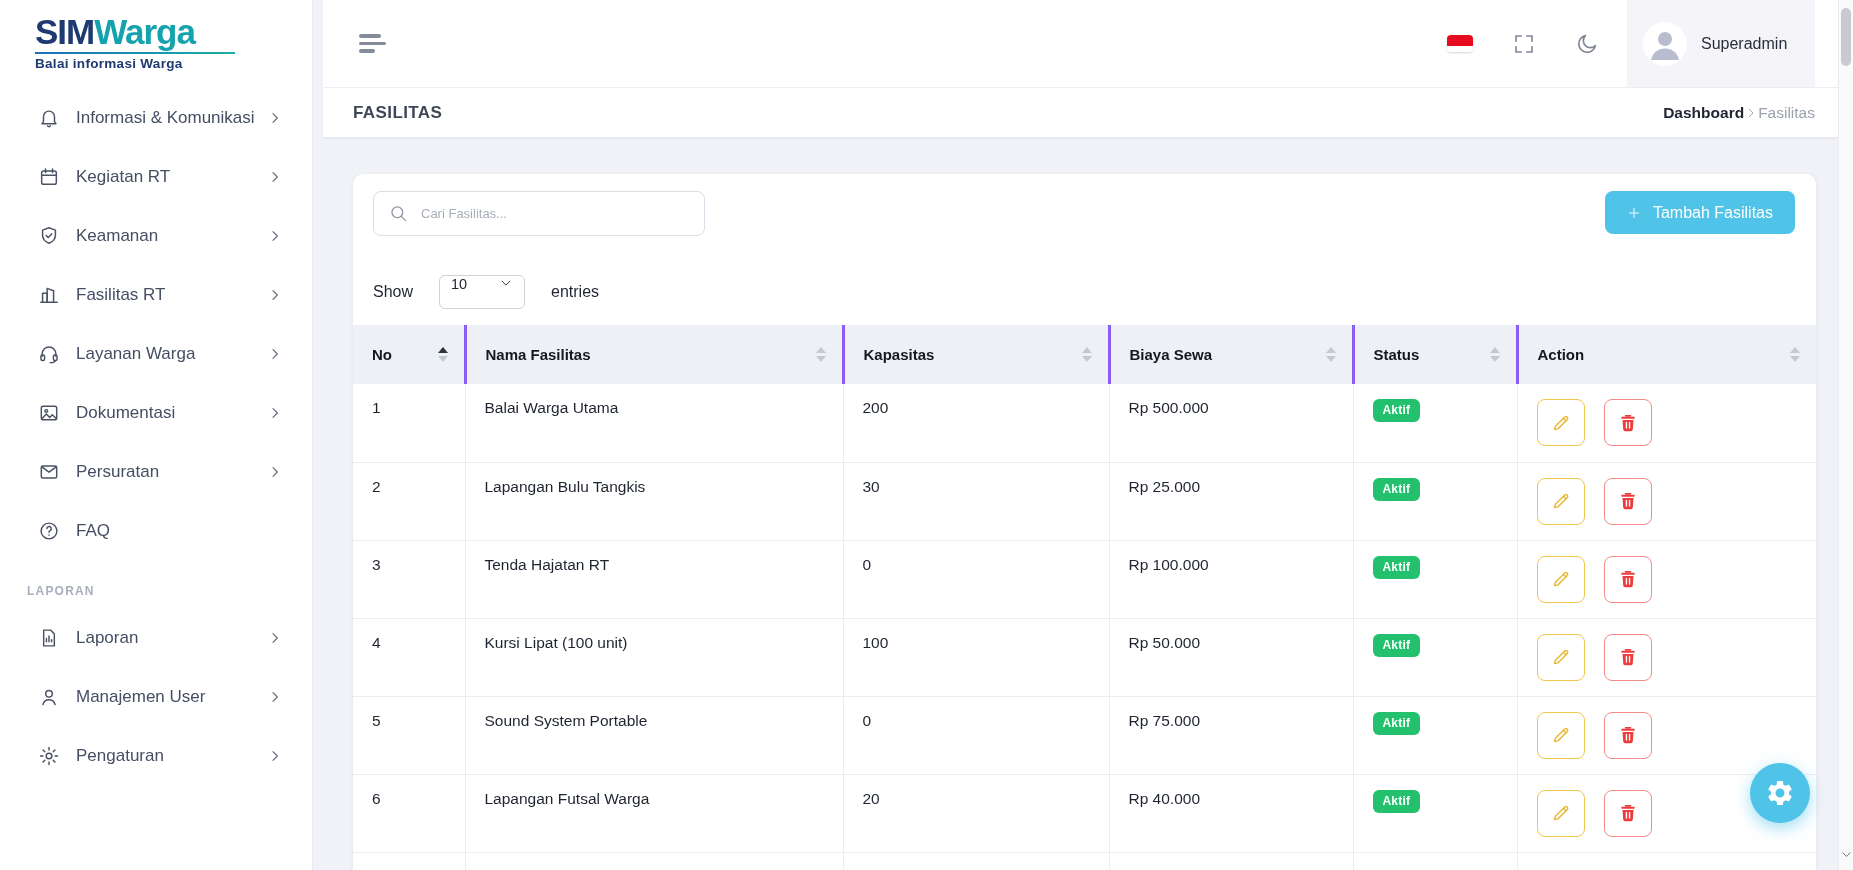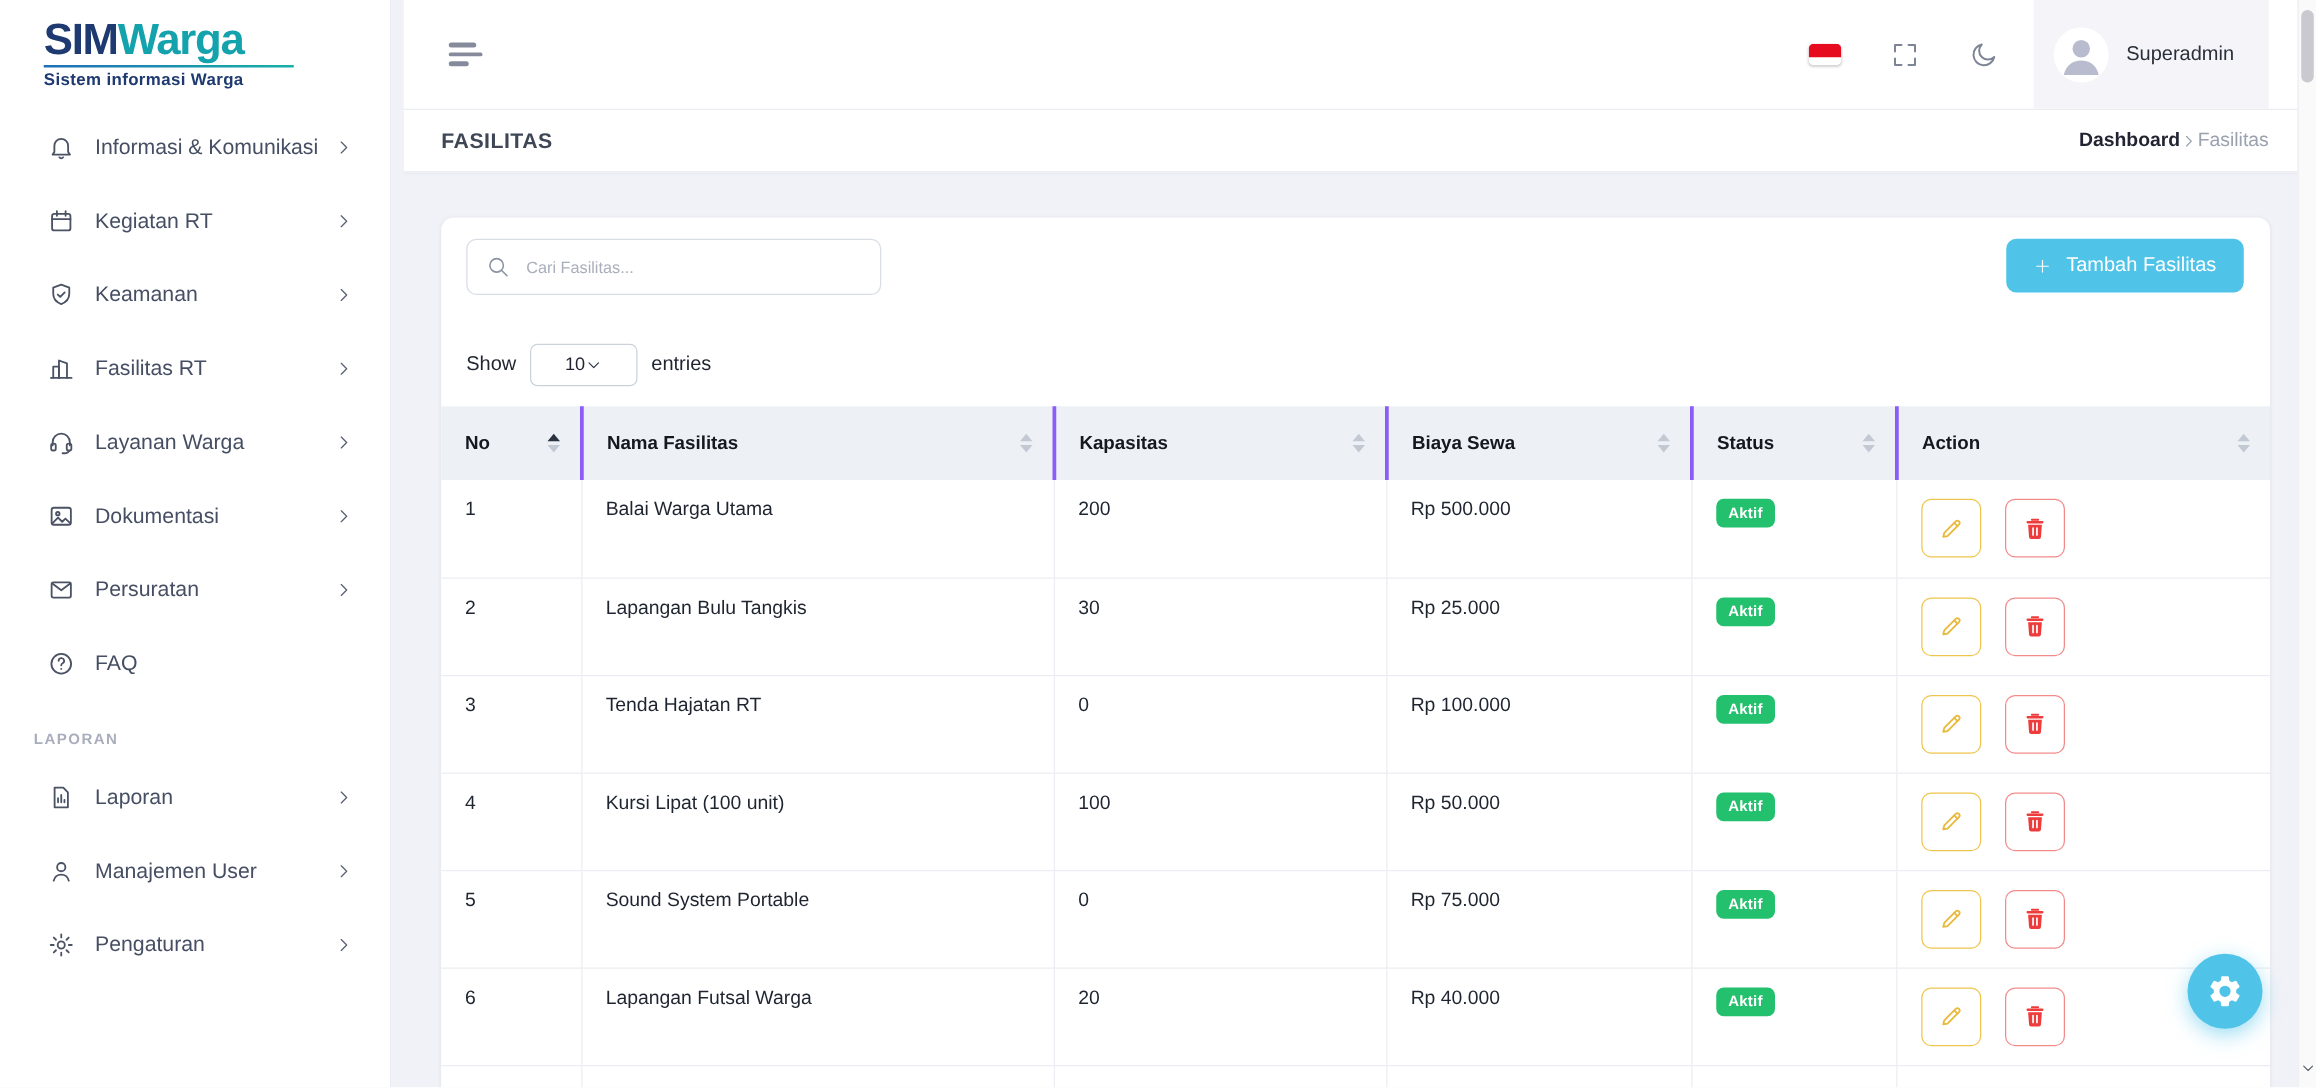--- a/index.html
+++ b/index.html
@@ -64,23 +64,23 @@
                       padding:0 14px 0 47px; font-size:13px; color:#3a4150; outline:none;
                       font-family:"Liberation Sans", sans-serif; }
   .search-box input::placeholder { color:#a8aeba; }
   .search-icon { position:absolute; left:16px; top:13px; width:19px; height:19px; color:#8b93a2; }
   .search-icon svg { width:19px; height:19px; display:block; }
   .add-btn { display:flex; align-items:center; gap:12px; height:43px; padding:0 22px; border:none; cursor:pointer;
              background:#4fc3e8; color:#fff; font-size:16px; font-weight:500; border-radius:8px;
              font-family:"Liberation Sans", sans-serif; }
   .add-btn .plus { width:14px; height:14px; } .add-btn .plus svg { width:14px; height:14px; display:block; }
 
-  .entries-row { display:flex; align-items:center; gap:11px; padding:0 20px; margin-top:39px; font-size:16px; color:#1f2430; }
-  .select-box { display:flex; align-items:center; justify-content:space-between; width:86px; height:34px;
-                border:1.5px solid #ccd2da; border-radius:6px; padding:0 27px; cursor:pointer; }
+  .entries-row { display:flex; align-items:center; gap:26px; padding:0 20px; margin-top:39px; font-size:16px; color:#1f2430; }
+  .select-box { display:flex; justify-content:space-between; width:86px; height:34px;
+                border:1.5px solid #ccd2da; border-radius:6px; padding:0 11px; cursor:pointer; }
   .select-box .val { font-size:14.5px; color:#1f2430; }
   .select-box .chev { width:14px; height:14px; color:#2b3240; } .select-box .chev svg { width:14px; height:14px; display:block; }
 
   table.grid { width:100%; border-collapse:collapse; table-layout:fixed; margin-top:16px; }
   .grid thead th { background:#edf1f6; height:59px; text-align:left; padding:0 16px 0 19px;
                    font-size:15px; font-weight:700; color:#14181f; border-right:3px solid #8b5cf6; cursor:pointer; }
   .grid thead th:last-child { border-right:none; }
   .th-inner { display:flex; align-items:center; justify-content:space-between; }
   .sorter { display:flex; flex-direction:column; gap:3px; }
   .sorter .tri { width:0; height:0; border-left:5px solid transparent; border-right:5px solid transparent; }
@@ -115,21 +115,21 @@
 </style>
 </head>
 <body>
 
 <div class="app">
 
   <aside class="sidebar">
     <div class="logo-wrap">
       <div class="logo-text"><span class="logo-sim">SIM</span><span class="logo-warga">Warga</span></div>
       <div class="logo-underline"></div>
-      <div class="logo-tagline">Sistem informasi Warga</div>
+      <div class="logo-tagline">Balai informasi Warga</div>
     </div>
     <nav class="menu" id="menu">
   <div class="menu-item">
     <span class="mi-icon">
             <svg viewBox="0 0 24 24" fill="none" stroke="currentColor" stroke-width="1.6" stroke-linecap="round" stroke-linejoin="round" xmlns="http://www.w3.org/2000/svg">
               <path d="M18 16v-5.5a6 6 0 1 0-12 0V16l-1.6 2.2h15.2L18 16z"></path>
               <path d="M10.4 20.6a1.9 1.9 0 0 0 3.2 0"></path>
             </svg>
           </span>
     <span class="mi-label">Informasi &amp; Komunikasi</span>

